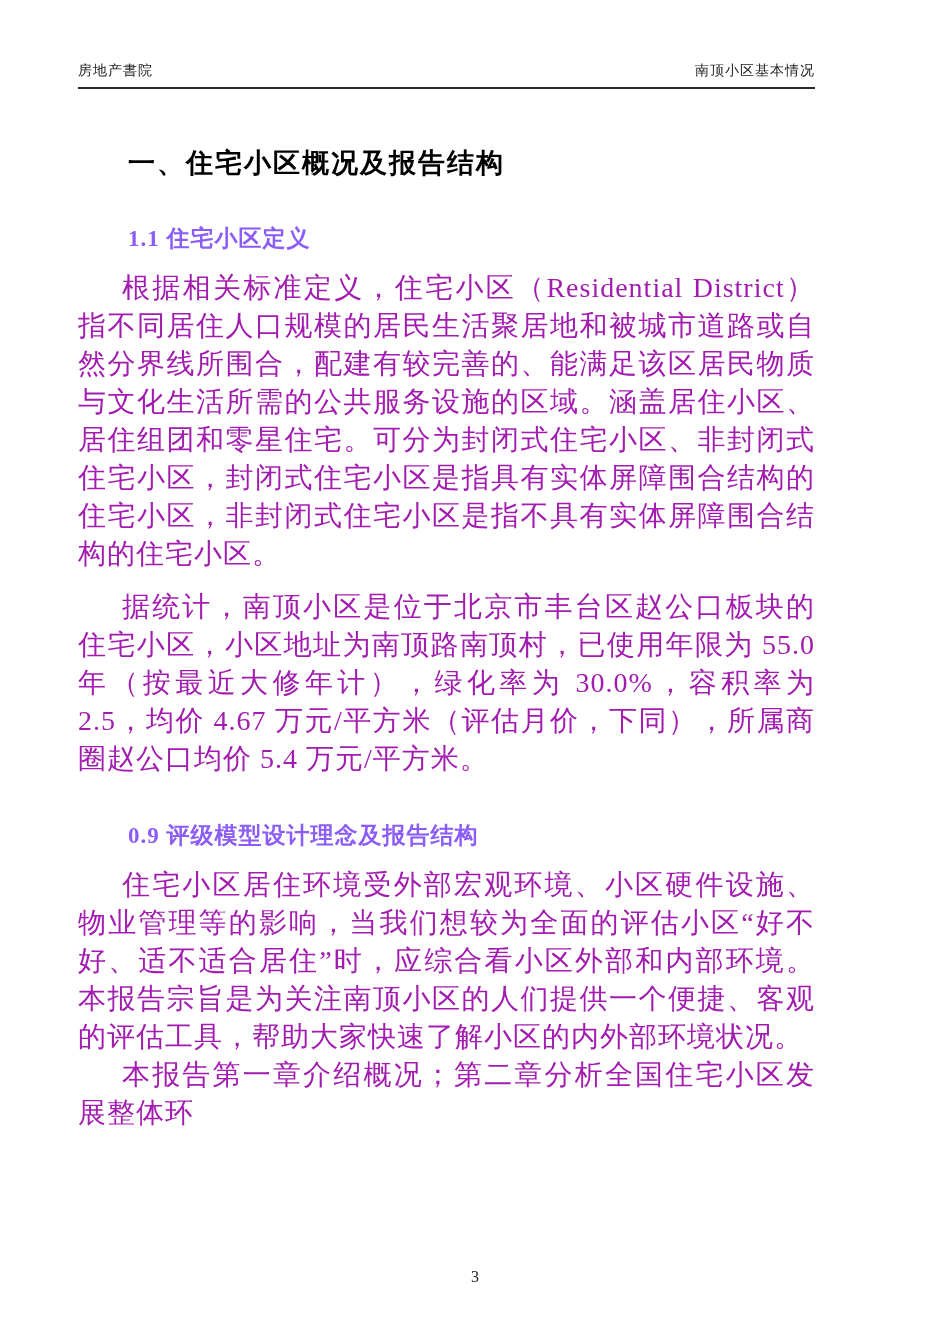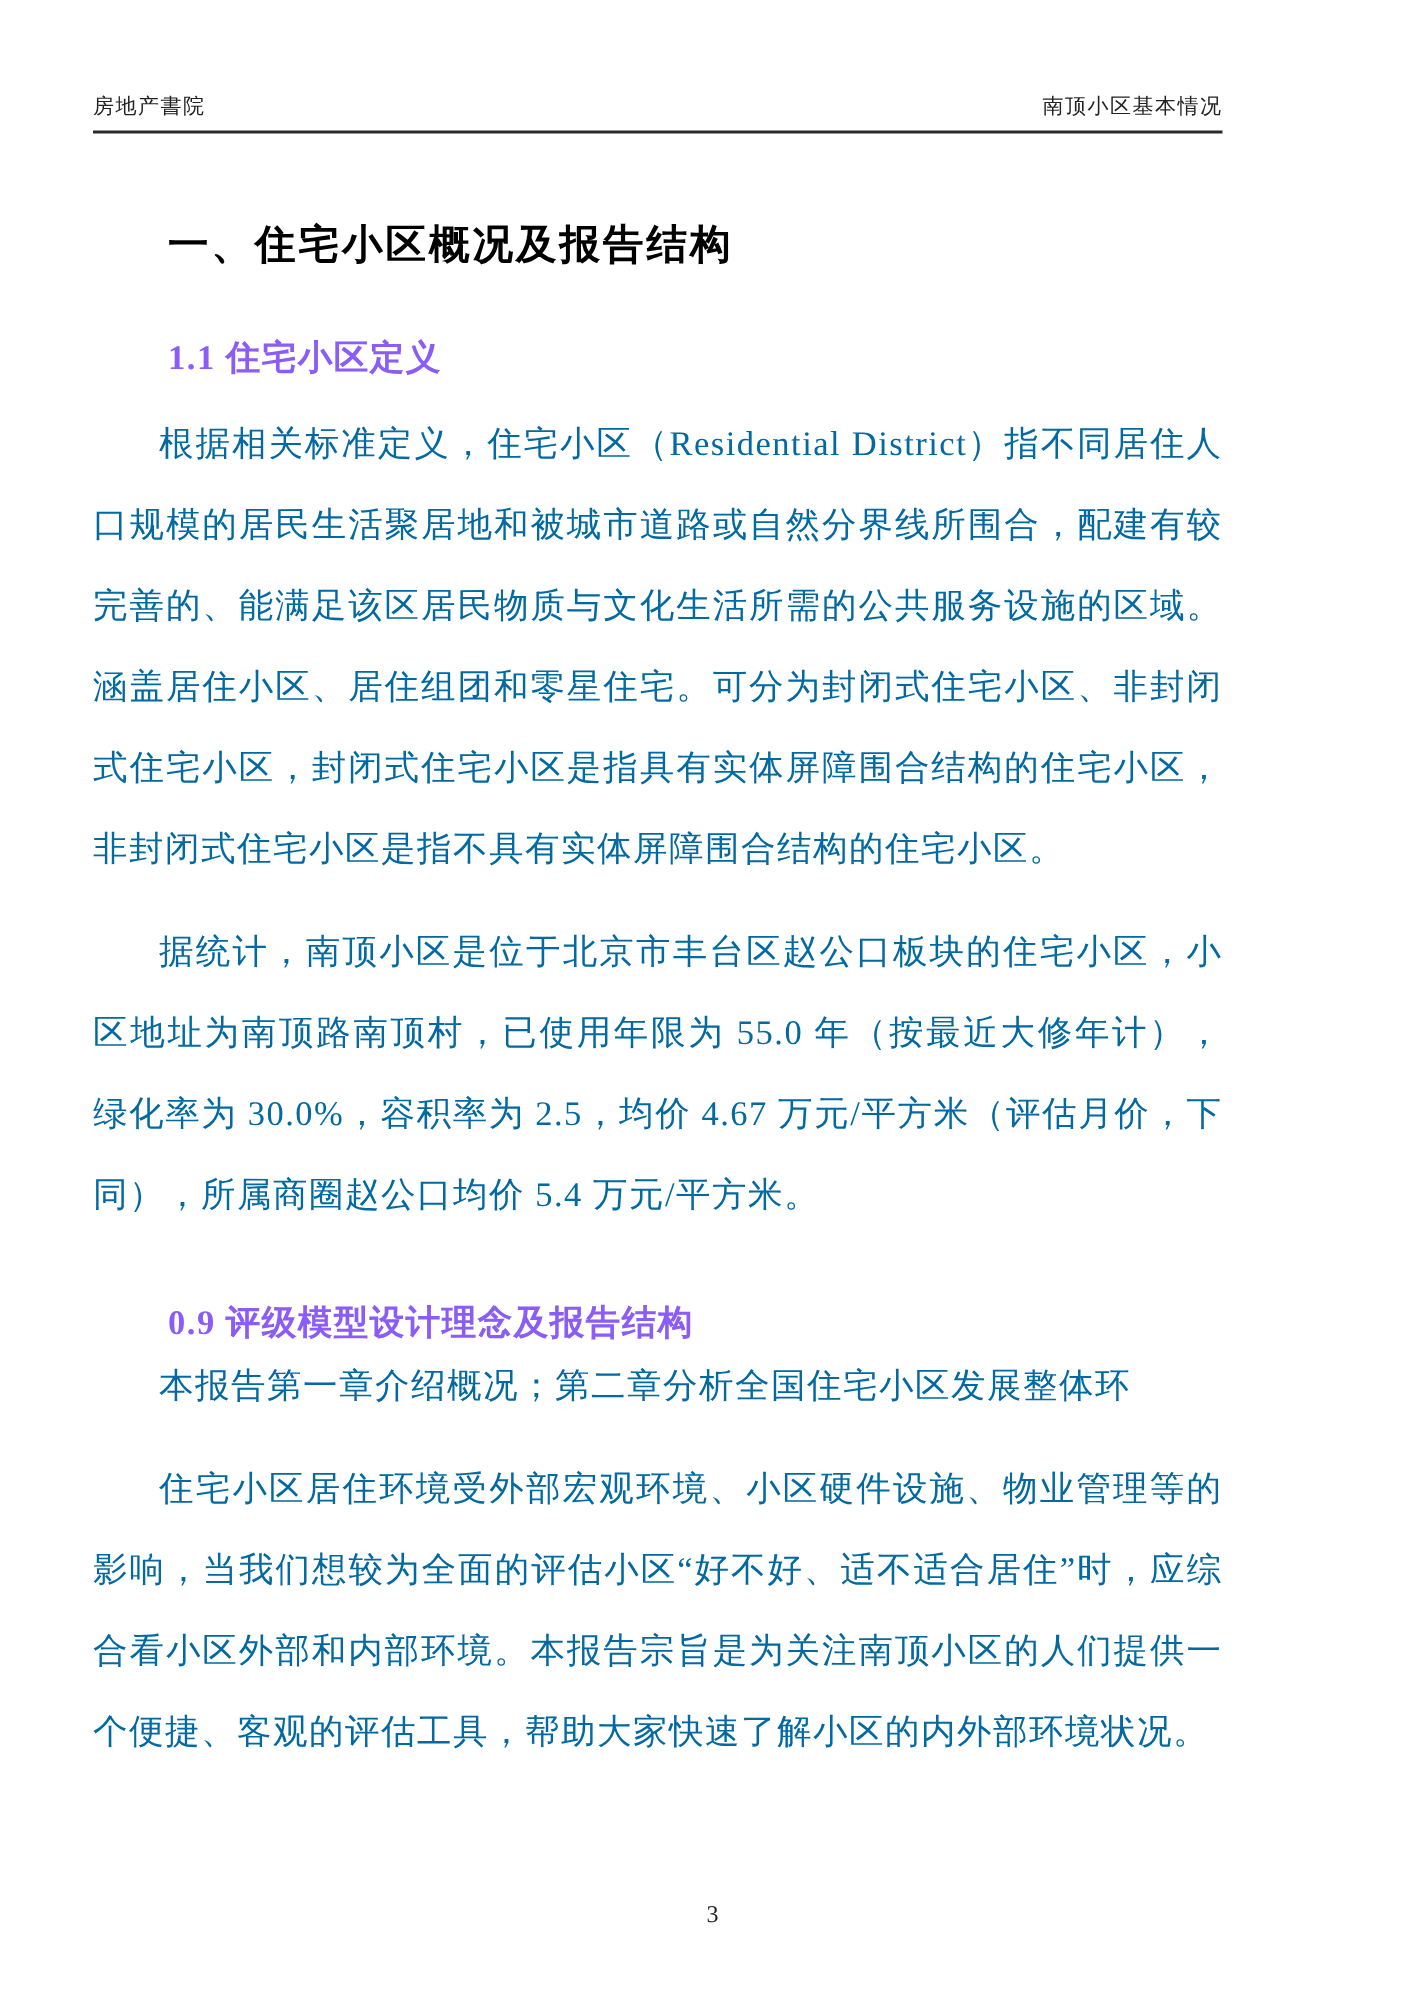--- a/index.html
+++ b/index.html
@@ -8,21 +8,21 @@
     position: relative;
     width: 950px;
     height: 1344px;
     margin: 0 auto;
     background: #ffffff;
     color: #1c1c1c;
     font-family: "Liberation Serif", "DejaVu Serif", serif;
     overflow: hidden;
   }
   .content {
-    padding: 0 135px 0 62px;
+    padding: 0 135px 0 78px;
   }
   .header {
     display: flex;
     justify-content: space-between;
     align-items: flex-end;
     padding-top: 62px;
     padding-bottom: 7px;
     border-bottom: 2px solid #2b2b2b;
     font-size: 14px;
     color: #222;
@@ -39,27 +39,27 @@
   .section-heading {
     margin-top: 42px;
     padding-left: 50px;
     font-size: 23px;
     font-weight: bold;
     letter-spacing: 1px;
     color: #8b5cf6;
   }
   .para {
     margin-top: 15px;
-    font-size: 23px;
-    line-height: 54px;
+    font-size: 28px;
+    line-height: 38px;
     text-align: justify;
     text-justify: inter-character;
     text-indent: 44px;
     letter-spacing: 1px;
-    color: #0369a1;
+    color: #a21caf;
   }
   .para.follow {
     margin-top: 0;
   }
   .footer {
     position: absolute;
     bottom: 58px;
     left: 0;
     width: 100%;
     text-align: center;
@@ -79,21 +79,21 @@
     </div>
 
     <h1 class="doc-title">一、住宅小区概况及报告结构</h1>
 
     <h2 class="section-heading">1.1 住宅小区定义</h2>
     <p class="para">根据相关标准定义，住宅小区（Residential District）指不同居住人口规模的居民生活聚居地和被城市道路或自然分界线所围合，配建有较完善的、能满足该区居民物质与文化生活所需的公共服务设施的区域。涵盖居住小区、居住组团和零星住宅。可分为封闭式住宅小区、非封闭式住宅小区，封闭式住宅小区是指具有实体屏障围合结构的住宅小区，非封闭式住宅小区是指不具有实体屏障围合结构的住宅小区。</p>
 
     <p class="para">据统计，南顶小区是位于北京市丰台区赵公口板块的住宅小区，小区地址为南顶路南顶村，已使用年限为 55.0 年（按最近大修年计），绿化率为 30.0%，容积率为 2.5，均价 4.67 万元/平方米（评估月价，下同），所属商圈赵公口均价 5.4 万元/平方米。</p>
 
     <h2 class="section-heading">0.9 评级模型设计理念及报告结构</h2>
+    <p class="para">住宅小区居住环境受外部宏观环境、小区硬件设施、物业管理等的影响，当我们想较为全面的评估小区“好不好、适不适合居住”时，应综合看小区外部和内部环境。本报告宗旨是为关注南顶小区的人们提供一个便捷、客观的评估工具，帮助大家快速了解小区的内外部环境状况。</p>
     <p class="para follow">本报告第一章介绍概况；第二章分析全国住宅小区发展整体环</p>
-    <p class="para">住宅小区居住环境受外部宏观环境、小区硬件设施、物业管理等的影响，当我们想较为全面的评估小区“好不好、适不适合居住”时，应综合看小区外部和内部环境。本报告宗旨是为关注南顶小区的人们提供一个便捷、客观的评估工具，帮助大家快速了解小区的内外部环境状况。</p>
 
   </div>
 
   <div class="footer">
     <span>3</span>
   </div>
 </div>
 
 </body></html>

